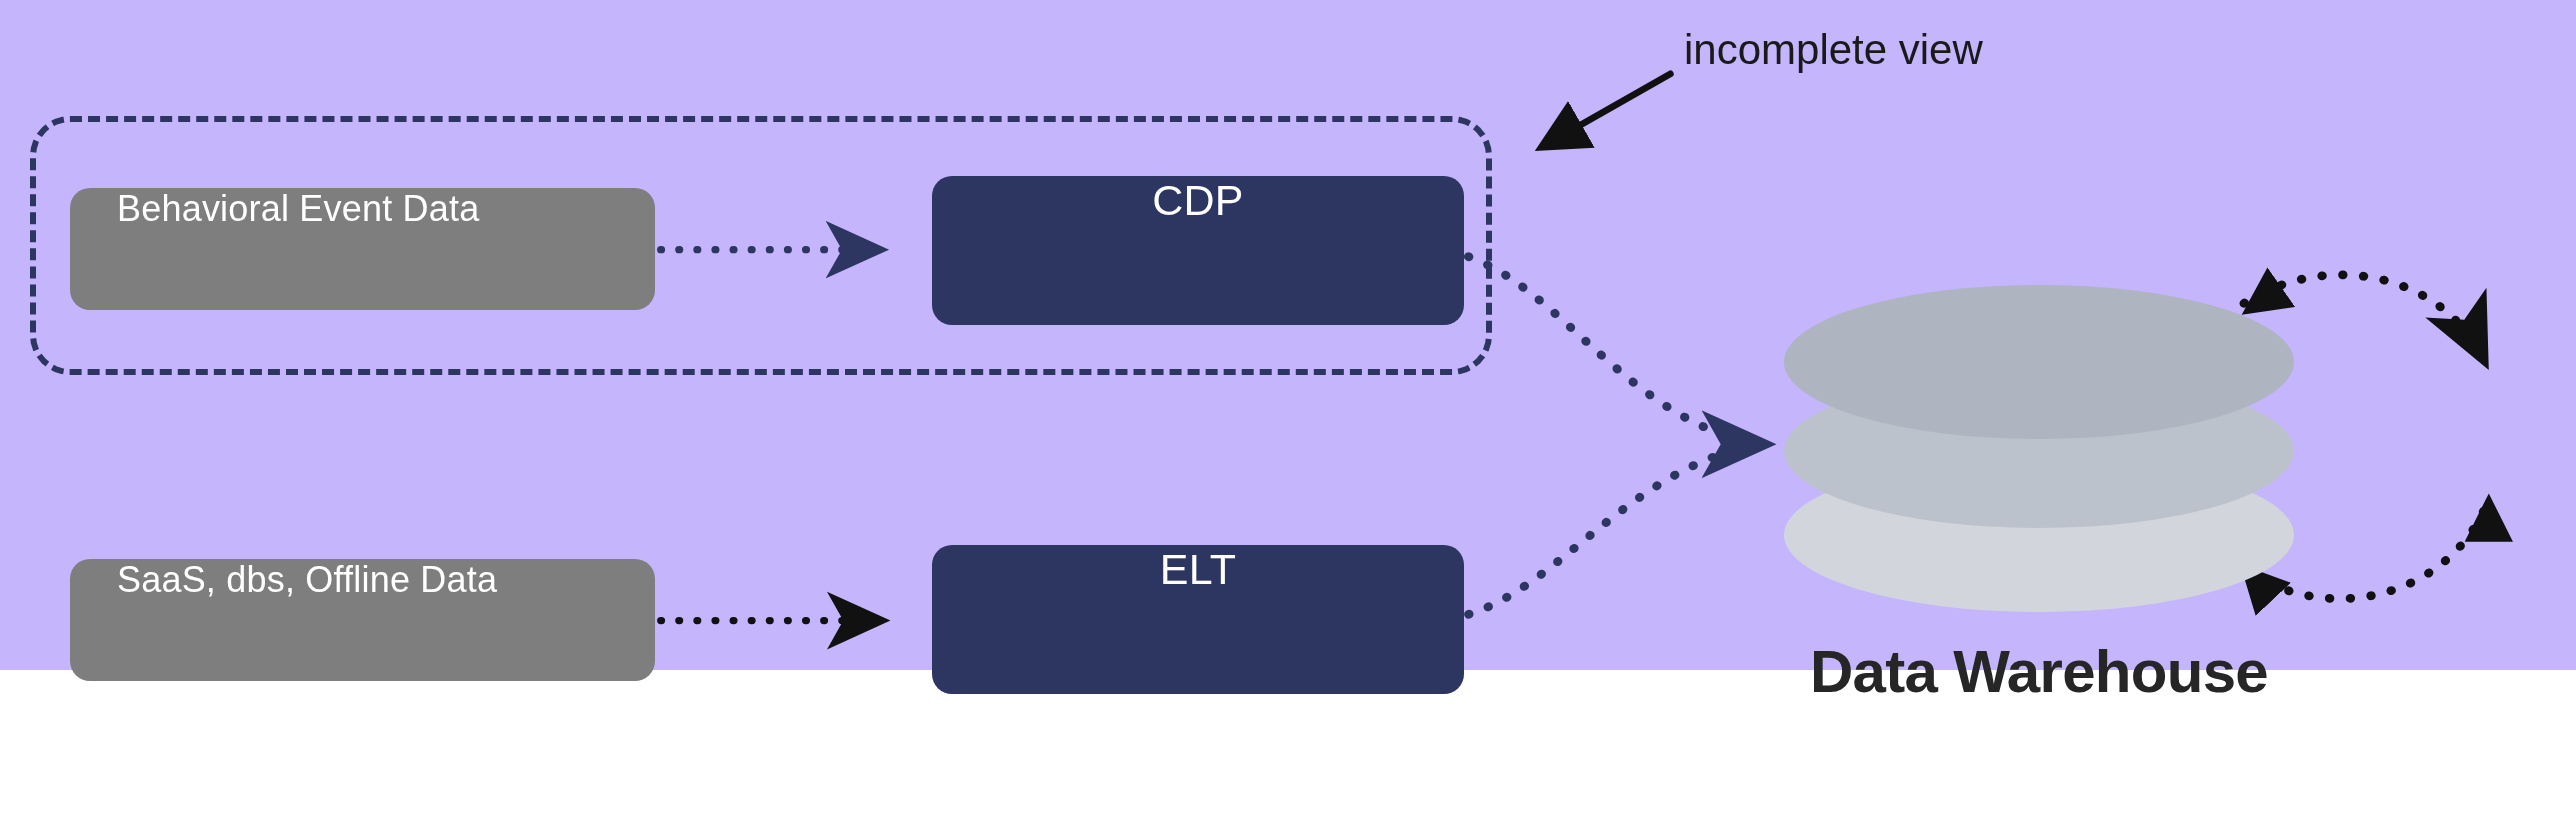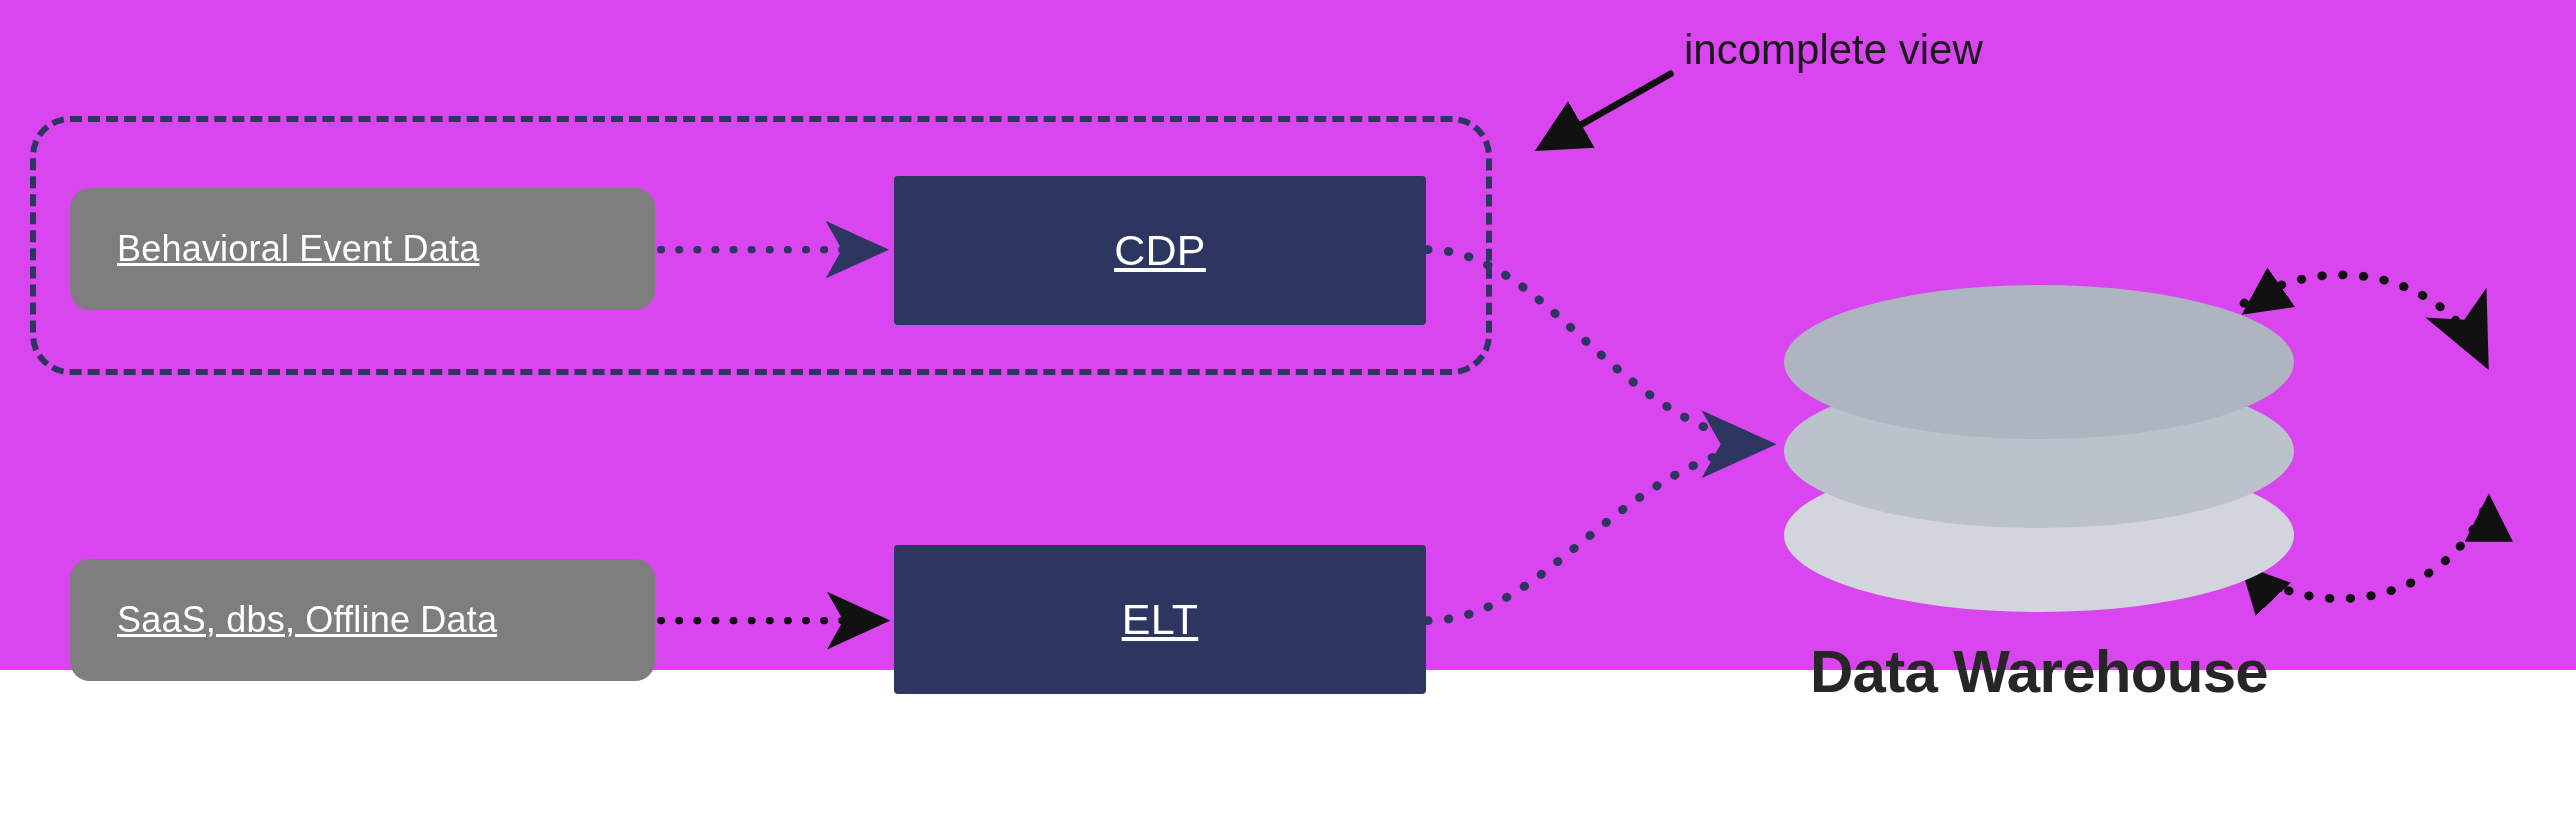--- a/index.html
+++ b/index.html
@@ -10,49 +10,48 @@
   body {
     width: 2576px;
     height: 830px;
     overflow: hidden;
     font-family: "Liberation Sans", sans-serif;
   }
   #canvas {
     position: relative;
     width: 2576px;
     height: 670px;
-    background: #d946ef;
+    background: #c4b5fd;
   }
   #wires {
     position: absolute;
     left: 0; top: 0;
     width: 2576px;
     height: 830px;
     pointer-events: none;
   }
 
   
   .node {
     position: absolute;
     display: flex;
-    align-items: center;
     box-sizing: border-box;
     color: #ffffff;
-    text-decoration: underline;
   }
   .node-src {
     background: #7e7e7e;
     border-radius: 20px;
     justify-content: flex-start;
     padding-left: 47px;
   }
   .node-proc {
     background: #2d3561;
-    border-radius: 4px;
+    border-radius: 20px;
     justify-content: center;
+    margin-left: 38px;
   }
   .node-ml {
     background: #7e7e7e;
     border-radius: 14.8px;
     justify-content: center;
   }
 
   .lbl-src   { font-size: 36px; font-weight: 400; letter-spacing: 0.2px; }
   .lbl-proc  { font-size: 43px; font-weight: 400; letter-spacing: 0.3px; }
   .lbl-ml    { font-size: 29.5px; font-weight: 400; }

